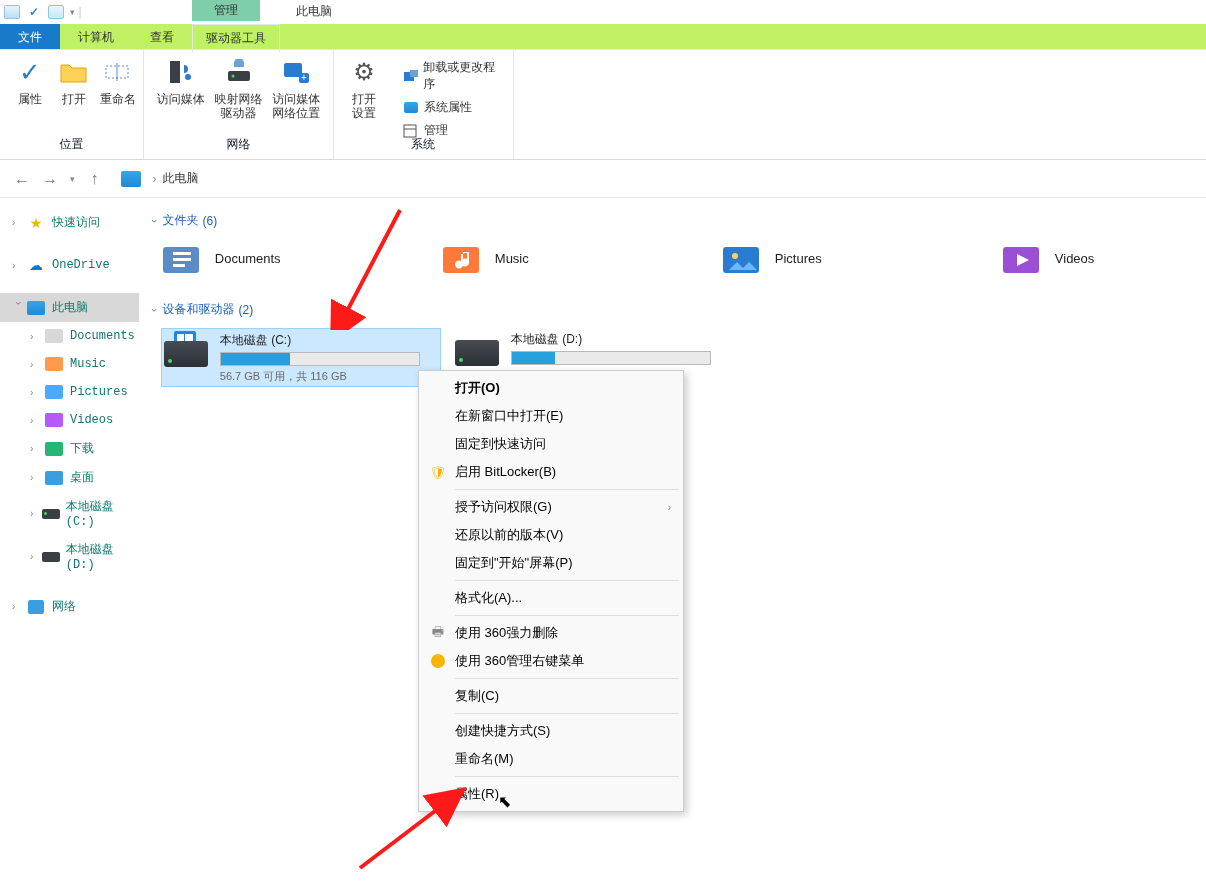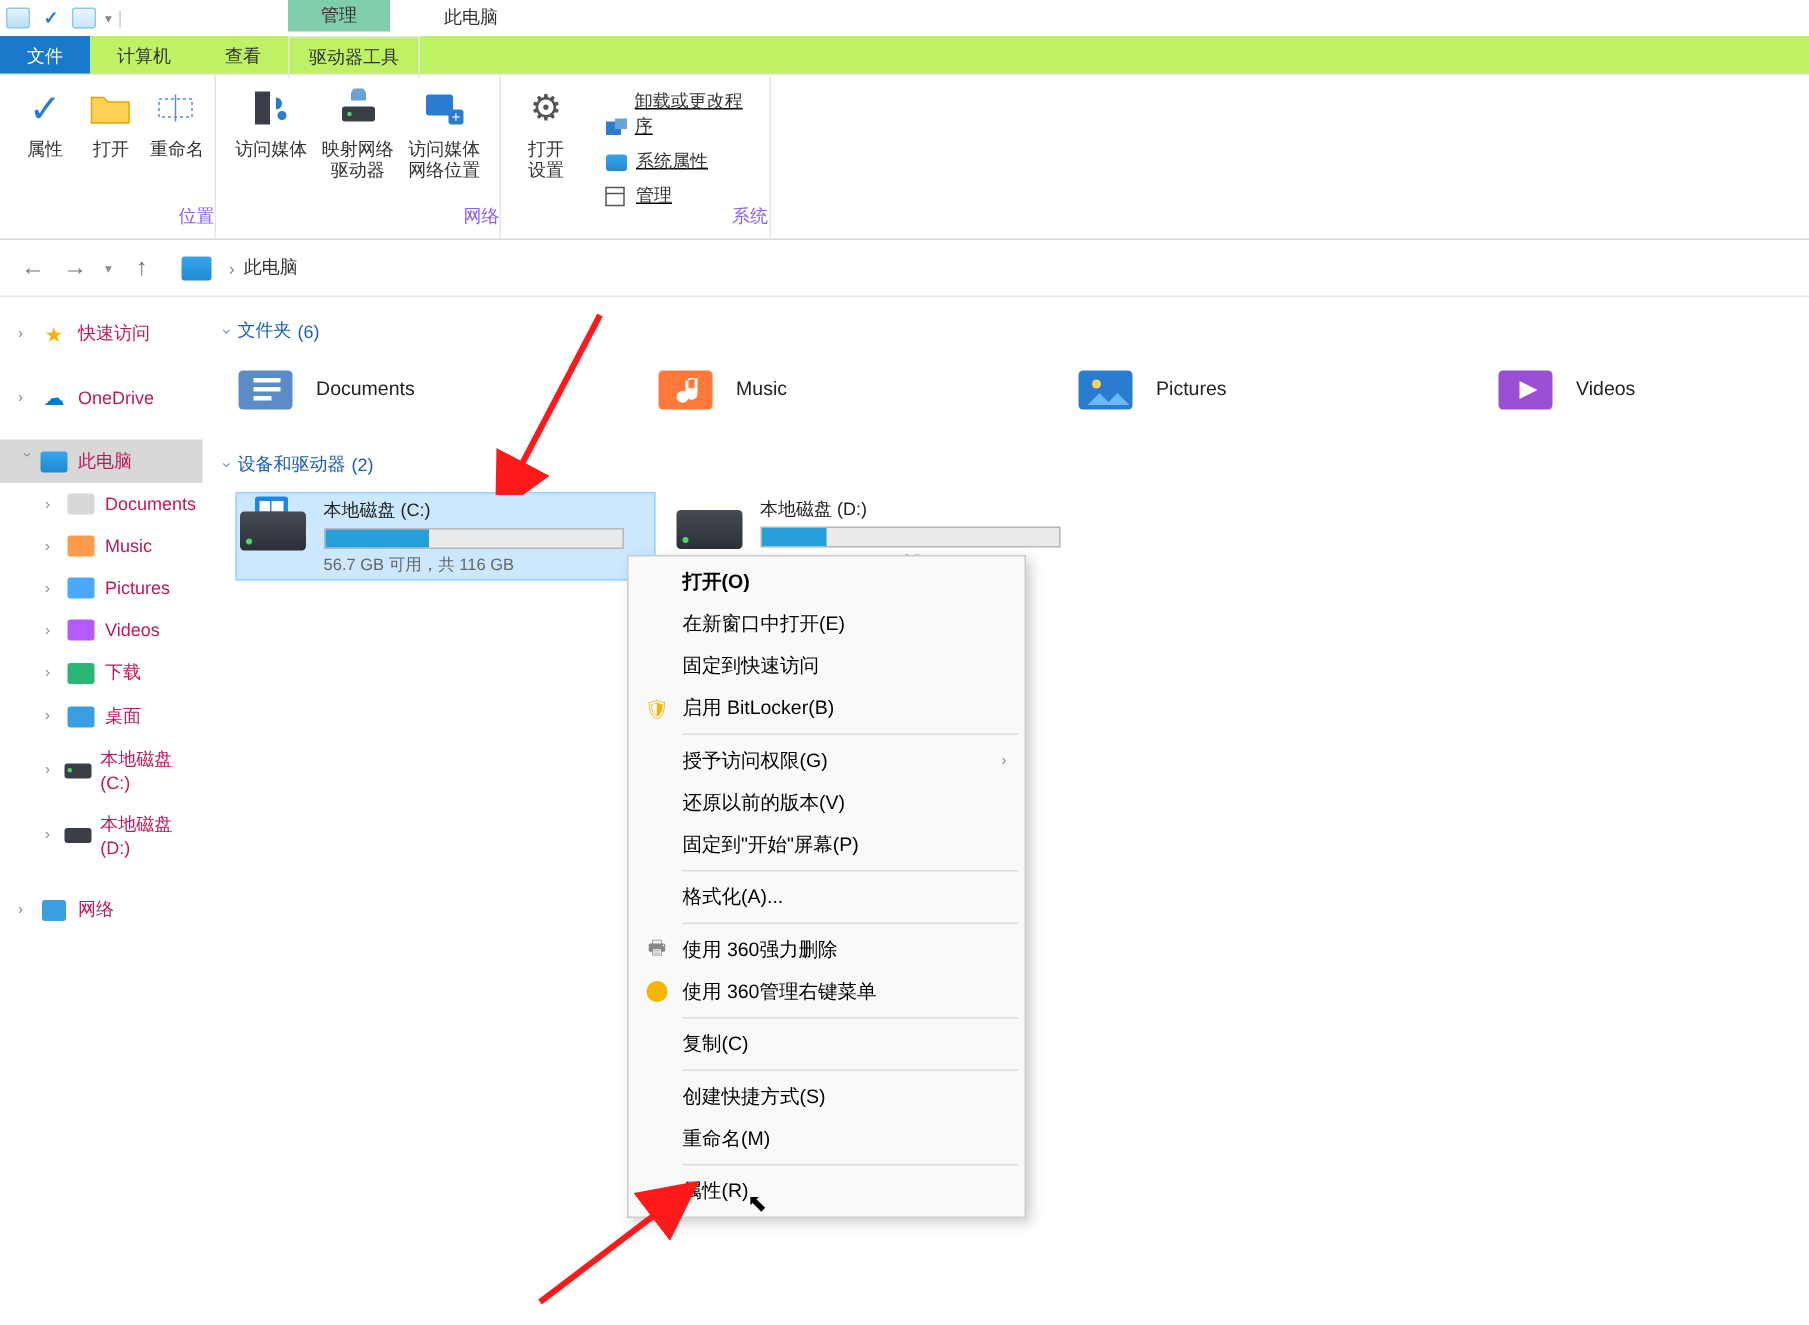--- a/index.html
+++ b/index.html
@@ -17,46 +17,46 @@
 
 .tabs { height: 26px; display: flex; background: #bef264; position: relative; border-bottom: 1px solid #e5e5e5; }
 .tab { padding: 5px 18px; color: #333; cursor: pointer; }
 .tab-file { background: #1979ca; color: #fff; }
 .tab-drive { color: #333; position: absolute; left: 192px; width: 88px; text-align: center; border-top: 1px solid #e5e5e5; border-left: 1px solid #e5e5e5; border-right: 1px solid #e5e5e5; top: 0; padding: 5px 0;}
 
 
 .ribbon { height: 110px; background: #fff; display: flex; border-bottom: 1px solid #d8d8d8; }
 .rgroup { border-right: 1px solid #e5e5e5; display: flex; flex-direction: column; }
 .rgroup-items { display: flex; flex: 1; align-items: flex-start; padding: 6px 8px 0; }
-.rgroup-label { text-align: right; color: #8b5cf6; font-size: 12px; padding: 2px 0 6px; }
+.rgroup-label { text-align: center; color: #0f172a; font-size: 12px; padding: 2px 0 6px; }
 .ritem { display: flex; flex-direction: column; align-items: center; padding: 0 6px; cursor: pointer; min-width: 44px; }
 .ritem-icon { width: 32px; height: 32px; margin-bottom: 4px; display: flex; align-items: center; justify-content: center; }
 .ritem-label { font-size: 12px; color: #333; text-align: center; line-height: 14px; white-space: pre; }
 .rsideitems { display: flex; flex-direction: column; padding: 4px 6px; }
-.rsideitem { display: flex; align-items: flex-end; padding: 3px 4px; cursor: pointer; text-decoration: underline; }
+.rsideitem { display: flex; align-items: center; padding: 3px 4px; cursor: pointer; }
 .rsideitem-icon { width: 18px; height: 16px; margin-right: 4px; display: inline-flex; align-items: center; justify-content: center; }
 .rsideitem-label { font-size: 12px; color: #333; }
 
 
 .navrow { height: 38px; display: flex; align-items: center; padding: 0 8px; border-bottom: 1px solid #e5e5e5; }
 .nav-btn { width: 28px; height: 28px; display: flex; align-items: center; justify-content: center; color: #777; cursor: pointer; font-size: 16px; }
 .nav-dd { font-size: 9px; color: #888; margin: 0 6px; }
 .addr { flex: 1; display: flex; align-items: center; margin-left: 8px; padding: 4px; }
 .addr-monitor { width: 20px; height: 16px; background: linear-gradient(#36a5eb,#2089d4); border-radius: 2px; margin-right: 6px; position: relative; }
 .addr-sep { color: #888; margin: 0 6px; }
 .addr-text { color: #333; }
 
 
 .body { display: flex; position: absolute; top: 198px; bottom: 0; left: 0; right: 0; }
 .sidebar { width: 178px; background: #fff; padding-top: 10px; }
 .sb-item { display: flex; align-items: center; padding: 6px 4px 6px 12px; cursor: pointer; }
 .sb-item.selected { background: #d8d8d8; }
 .sb-expand { width: 12px; color: #888; font-size: 10px; margin-right: 2px; }
 .sb-icon { width: 20px; height: 16px; margin-right: 6px; display: inline-flex; align-items: center; justify-content: center; }
-.sb-label { color: #be185d; }
+.sb-label { color: #0f766e; font-family: Liberation Mono, monospace; }
 .sb-sub { padding-left: 24px; }
 .sb-sub .sb-item { padding-left: 6px; }
 
 .content { flex: 1; padding: 10px 0 0 4px; position: relative; }
 .section-hdr { display: flex; align-items: center; color: #1a5fb4; padding: 4px 0 10px 10px; cursor: pointer; }
 .section-chev { font-size: 11px; margin-right: 6px; color: #5a8dc7; transform: rotate(90deg); display:inline-block;}
 .section-count { margin-left: 4px; }
 
 .folder-row { display: flex; padding-left: 18px; margin-bottom: 20px; }
 .folder-item { display: flex; align-items: center; width: 280px; cursor: pointer; }

